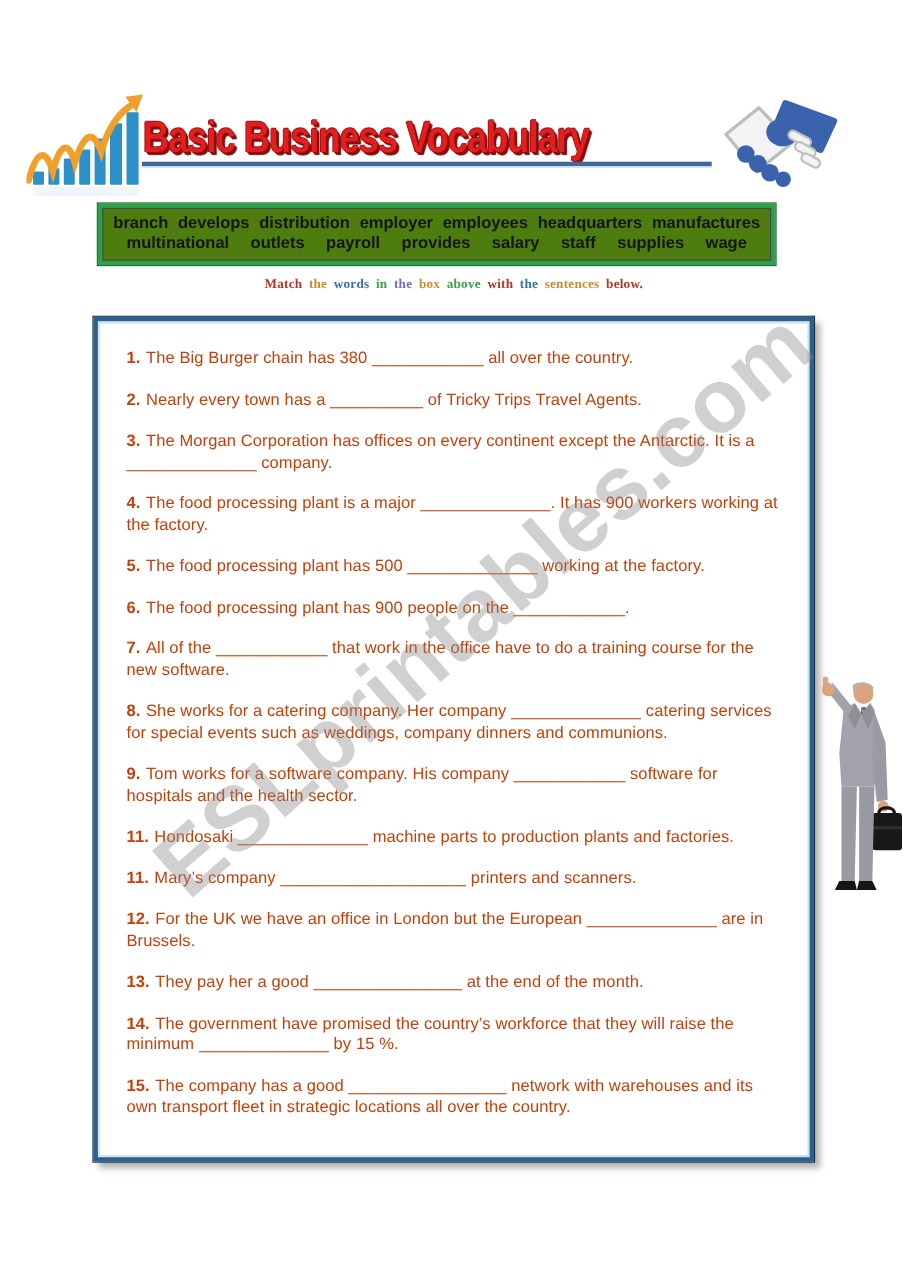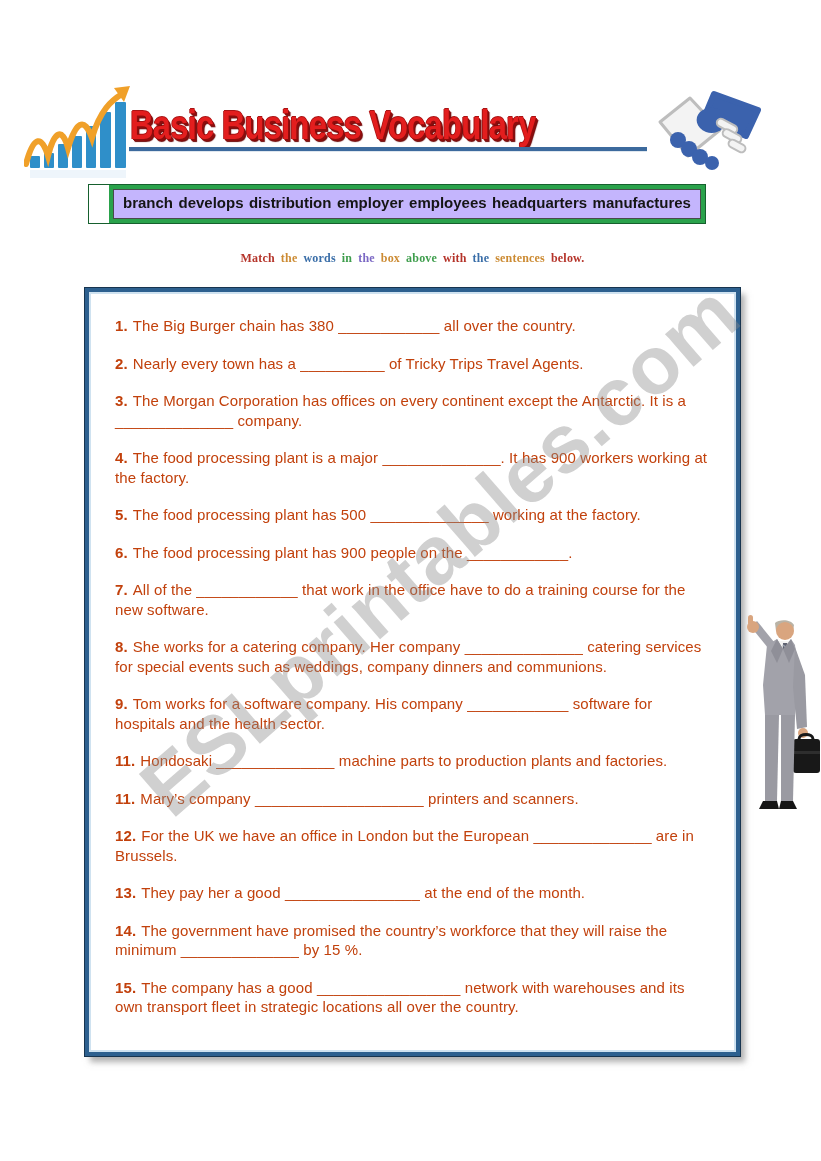--- a/index.html
+++ b/index.html
@@ -36,22 +36,21 @@
   }
 
   
   .word-box {
     position: absolute; left: 88px; top: 184px; width: 618px;
     border: 1px solid #16602e;
     background: #ffffff;
   }
   .word-box-frame {
     border: 4px solid #2aa24b;
-    background: #c4b5fd;
-    margin-left: 20px;
+    background: #4d7c0f;
   }
   .word-box-core {
     border: 1px solid #4a4a4a;
     padding: 4px 9px 6px 9px;
   }
   .word-row {
     display: flex; justify-content: space-between;
     font-weight: bold; font-size: 15px; color: #151515;
     line-height: 18px;
   }
@@ -143,20 +142,30 @@
     <div class="word-box-frame">
       <div class="word-box-core">
         <div class="word-row">
           <span>branch</span>
           <span>develops</span>
           <span>distribution</span>
           <span>employer</span>
           <span>employees</span>
           <span>headquarters</span>
           <span>manufactures</span>
+        </div>
+        <div class="word-row" style="padding: 0 12px;">
+          <span>multinational</span>
+          <span>outlets</span>
+          <span>payroll</span>
+          <span>provides</span>
+          <span>salary</span>
+          <span>staff</span>
+          <span>supplies</span>
+          <span>wage</span>
         </div>
       </div>
     </div>
   </div>
 
   <div class="instruction">
     <span style="color: rgb(181, 52, 42);">Match</span><span style="color: rgb(204, 139, 51);">the</span><span style="color: rgb(58, 110, 168);">words</span><span style="color: rgb(63, 158, 77);">in</span><span style="color: rgb(123, 104, 196);">the</span><span style="color: rgb(204, 139, 51);">box</span><span style="color: rgb(63, 158, 77);">above</span><span style="color: rgb(181, 52, 42);">with</span><span style="color: rgb(58, 110, 168);">the</span><span style="color: rgb(204, 139, 51);">sentences</span><span style="color: rgb(181, 52, 42);">below.</span>
   </div>
 
   <div class="main-box">

